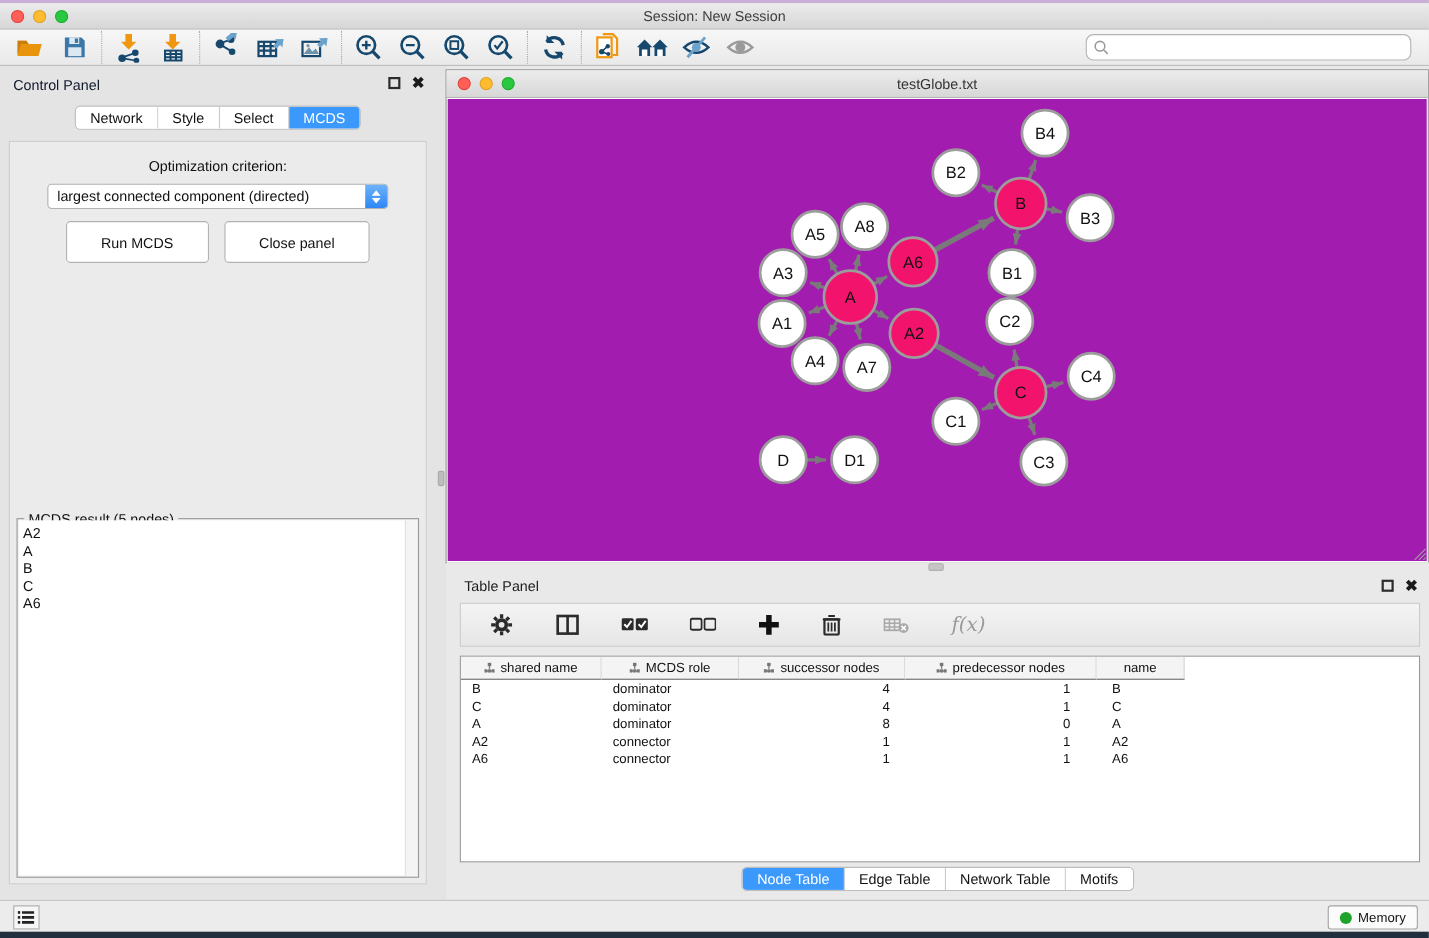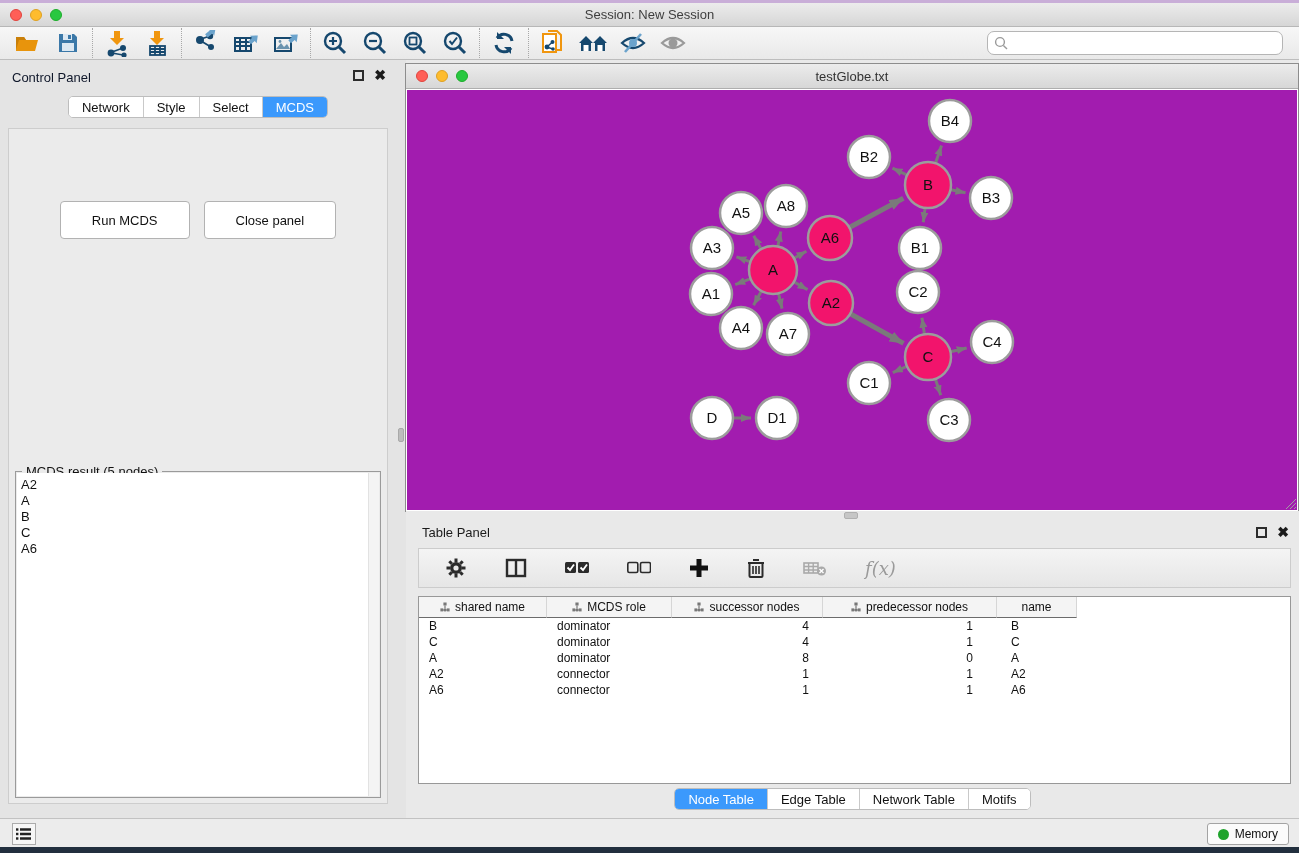--- a/index.html
+++ b/index.html
@@ -267,20 +267,28 @@
     </div>
     <div class="cp-tabs">
       <div class="seg">
         <div class="tab">Network</div>
         <div class="tab">Style</div>
         <div class="tab">Select</div>
         <div class="tab active">MCDS</div>
       </div>
     </div>
     <div class="cp-content">
+      <div class="opt-label">Optimization criterion:</div>
+      <div class="dropdown">
+        <div class="dval">largest connected component (directed)</div>
+        <div class="dd-cap">
+            <div class="tri-up"></div>
+            <div class="tri-dn"></div>
+          </div>
+      </div>
       <div class="cp-buttons">
         <div class="btn">Run MCDS</div>
         <div class="btn">Close panel</div>
       </div>
       <div class="result-group">
         <div class="result-legend">MCDS result (5 nodes)</div>
         <div class="result-list" id="mcds-result-list">
             <div class="item">A2</div>
             <div class="item">A</div>
             <div class="item">B</div>

